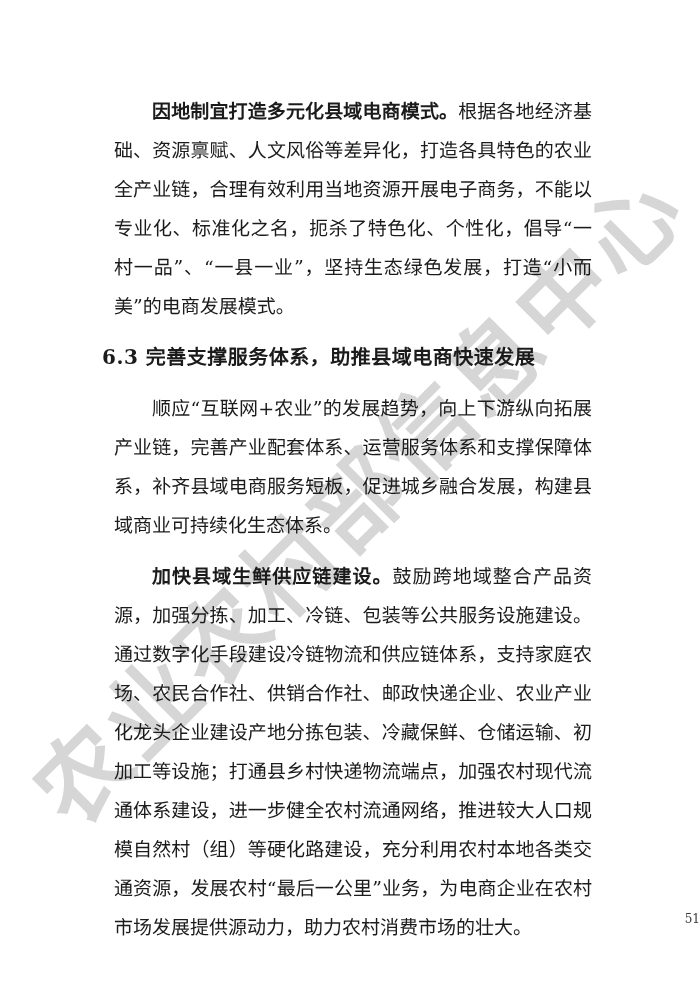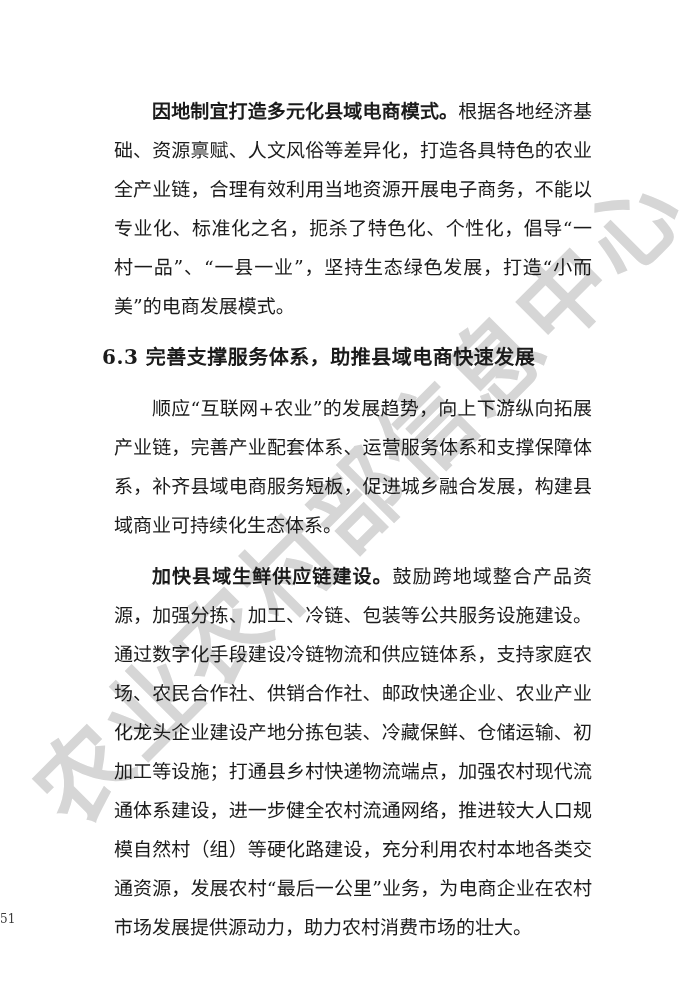--- a/index.html
+++ b/index.html
@@ -61,21 +61,21 @@
     font-weight: 700;
     text-indent: 0;
     letter-spacing: 0.5px;
     line-height: 39px;
   }
   .page-number {
     position: absolute;
     left: 0;
     top: 912px;
     width: 100%;
-    text-align: left;
+    text-align: right;
     font-size: 12px;
     color: #3a3a3a;
     z-index: 1;
   }
 </style>
 </head>
 <body>
 
 <div class="page">
 

